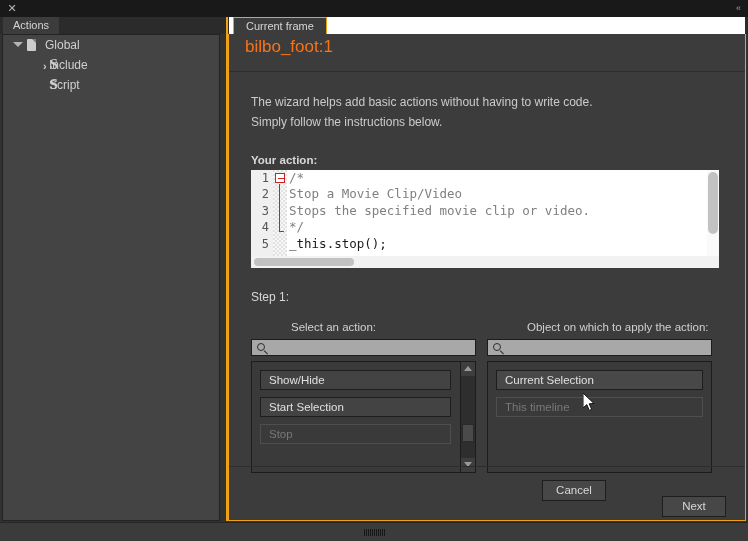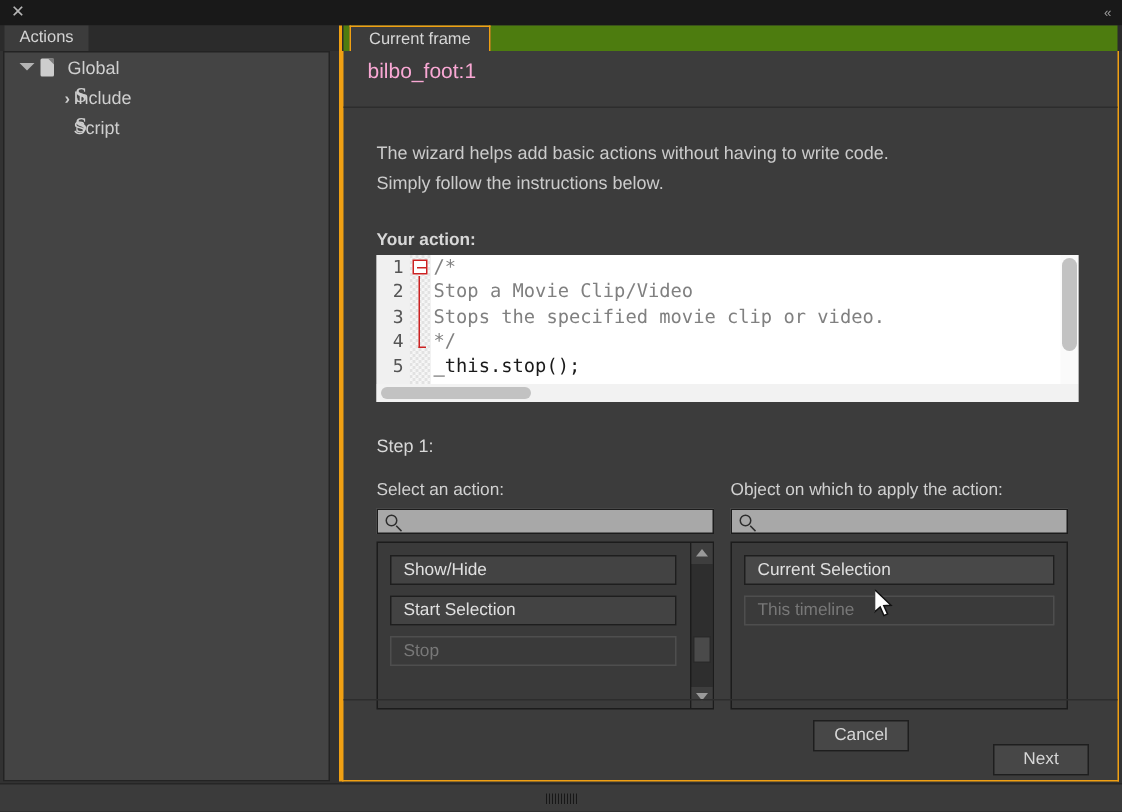--- a/index.html
+++ b/index.html
@@ -91,33 +91,33 @@
   }
 
   
   .main {
     position: absolute; left: 228px; top: 34px; width: 518px; height: 487px;
     background: #3c3c3c;
     border: 1px solid #f0a013; border-top: none;
   }
   .tabstrip {
     position: absolute; left: 0; top: -17px; height: 17px; width: 516px;
-    background: #4d7c0f;
+    background: #ffffff;
   }
   .doc-tab {
     position: absolute; left: 4px; top: 0; height: 17px; padding: 0 12px;
     background: #3c3c3c;
     border: 1px solid #f0a013; border-bottom: none;
     color: #d6d6d6; font-size: 11px; line-height: 16px;
     cursor: pointer;
   }
   .frame-header {
     position: absolute; left: 0; top: 0; width: 516px; height: 38px;
     border-bottom: 1px solid #2d2d2d;
-    color: #f9a8d4; font-size: 14px; line-height: 26px; padding-left: 16px;
+    color: #f97316; font-size: 17px; line-height: 26px; padding-left: 16px;
   }
 
   .intro {
     position: absolute; left: 22px; top: 58px; width: 470px;
     color: #cbcbcb; font-size: 12px; line-height: 20px;
   }
 
   .yourlabel {
     position: absolute; left: 22px; top: 120px;
     color: #d8d8d8; font-size: 11.5px; font-weight: bold;
@@ -179,21 +179,21 @@
     position: absolute; left: 3px; top: 2px; width: 100px; height: 8px;
     background: #c2c2c2; border-radius: 4px;
   }
 
   .steplabel {
     position: absolute; left: 22px; top: 256px;
     color: #d8d8d8; font-size: 12px;
   }
 
   .col-label {
-    position: absolute; color: #d0d0d0; font-size: 11.5px;
+    position: absolute; color: #d0d0d0; font-size: 11.5px; margin-left: 40px;
   }
   .col-label.left { left: 22px; top: 287px; }
   .col-label.right { left: 258px; top: 287px; }
 
   
   .searchbox {
     position: absolute; top: 305px; height: 17px;
     background: #a8a8a8; border: 1px solid #1c1c1c;
   }
   .searchbox.left { left: 22px; width: 225px; }

